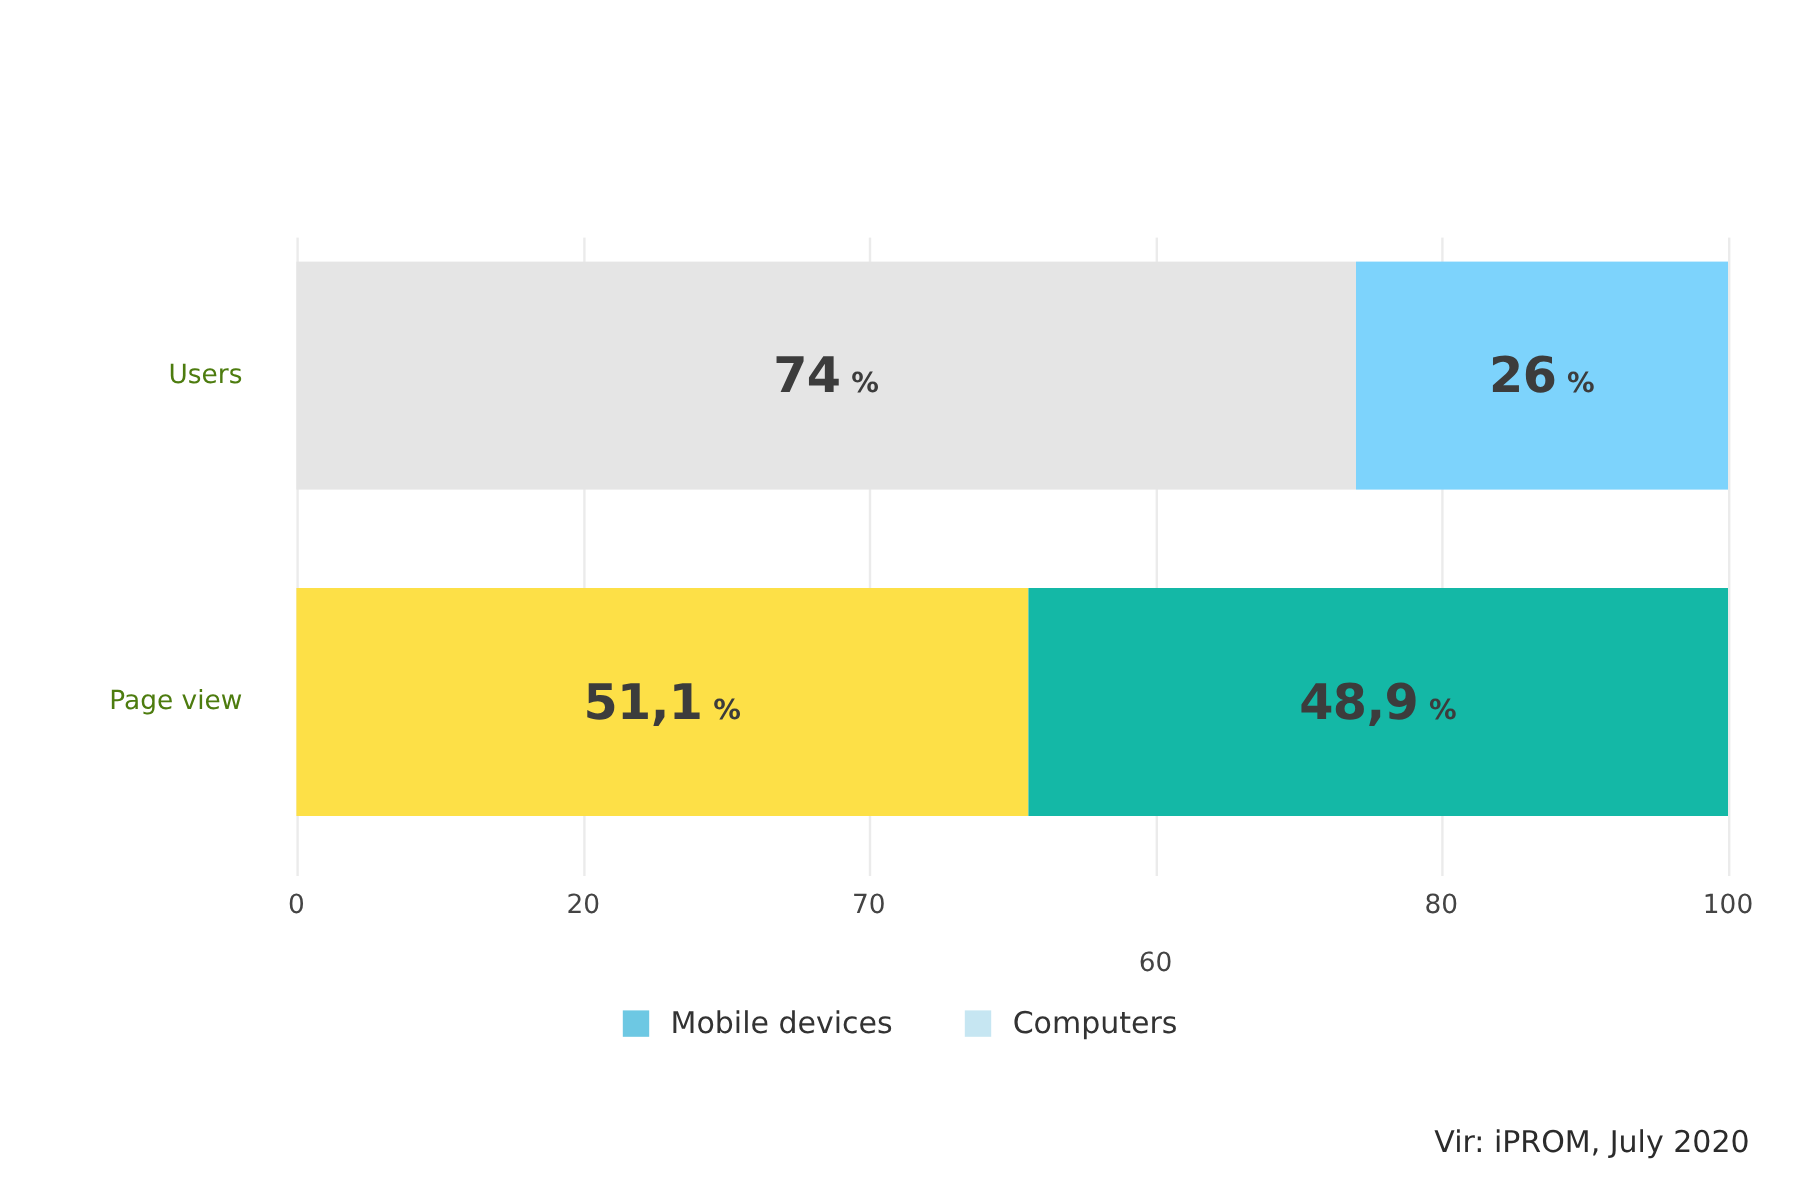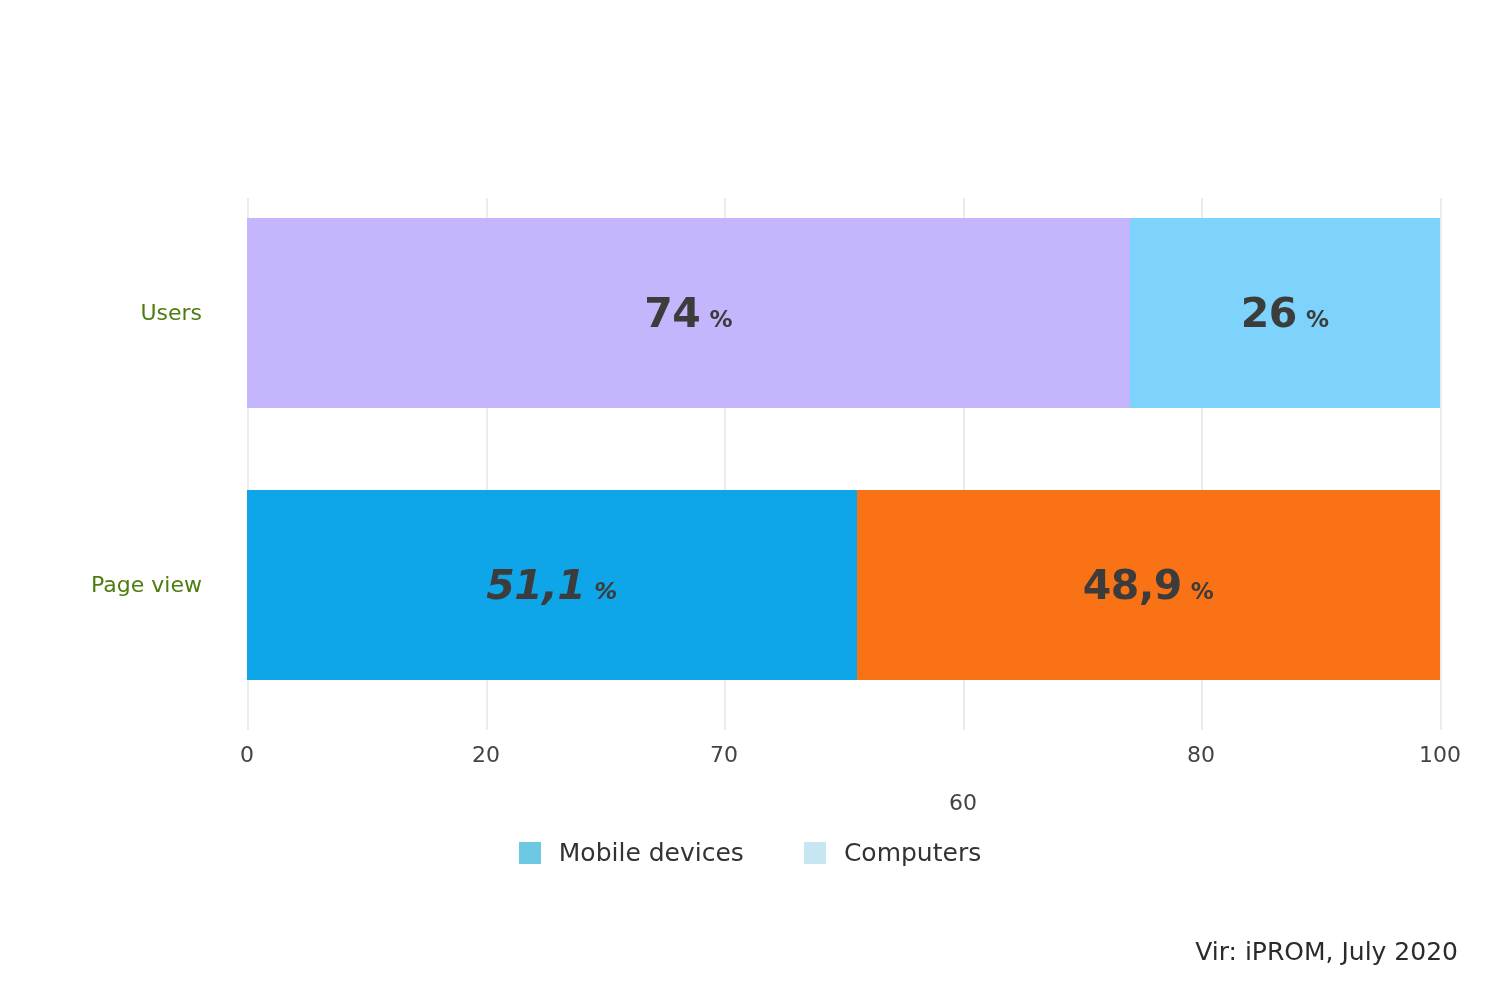--- a/index.html
+++ b/index.html
@@ -169,42 +169,42 @@
 <div id="plot-area">
 
   <div class="gridline" style="left:0px;"></div>
   <div class="gridline" style="left: 239px;"></div>
   <div class="gridline" style="left:477px;"></div>
   <div class="gridline" style="left: 716px;"></div>
   <div class="gridline" style="left:954px;"></div>
   <div class="gridline" style="left: 1193px;"></div>
 
   <div class="bar-row" id="row-users">
-    <div class="seg seg-mobile" style="width: 74%; background: #c4b5fd;">
+    <div class="seg seg-mobile" style="width: 74%; background: #e5e5e5;">
       <span class="seg-label">
         <span class="seg-value">74</span>
         <span class="seg-pct">%</span>
       </span>
     </div>
     <div class="seg seg-computers" style="width: 26%; background: #7dd3fc;">
       <span class="seg-label">
         <span class="seg-value">26</span>
         <span class="seg-pct">%</span>
       </span>
     </div>
   </div>
 
   <div class="bar-row" id="row-pageview">
-    <div class="seg seg-mobile" style="width: 51.1%; background: #0ea5e9; font-style: italic;">
+    <div class="seg seg-mobile" style="width: 51.1%; background: #fde047;">
       <span class="seg-label">
         <span class="seg-value">51,1</span>
         <span class="seg-pct">%</span>
       </span>
     </div>
-    <div class="seg seg-computers" style="width: 48.9%; background: #f97316; text-align: right;">
+    <div class="seg seg-computers" style="width: 48.9%; background: #14b8a6; text-align: right;">
       <span class="seg-label">
         <span class="seg-value">48,9</span>
         <span class="seg-pct">%</span>
       </span>
     </div>
   </div>
 
 </div>
 
 <div class="xtick" style="left:187px;">0</div>

